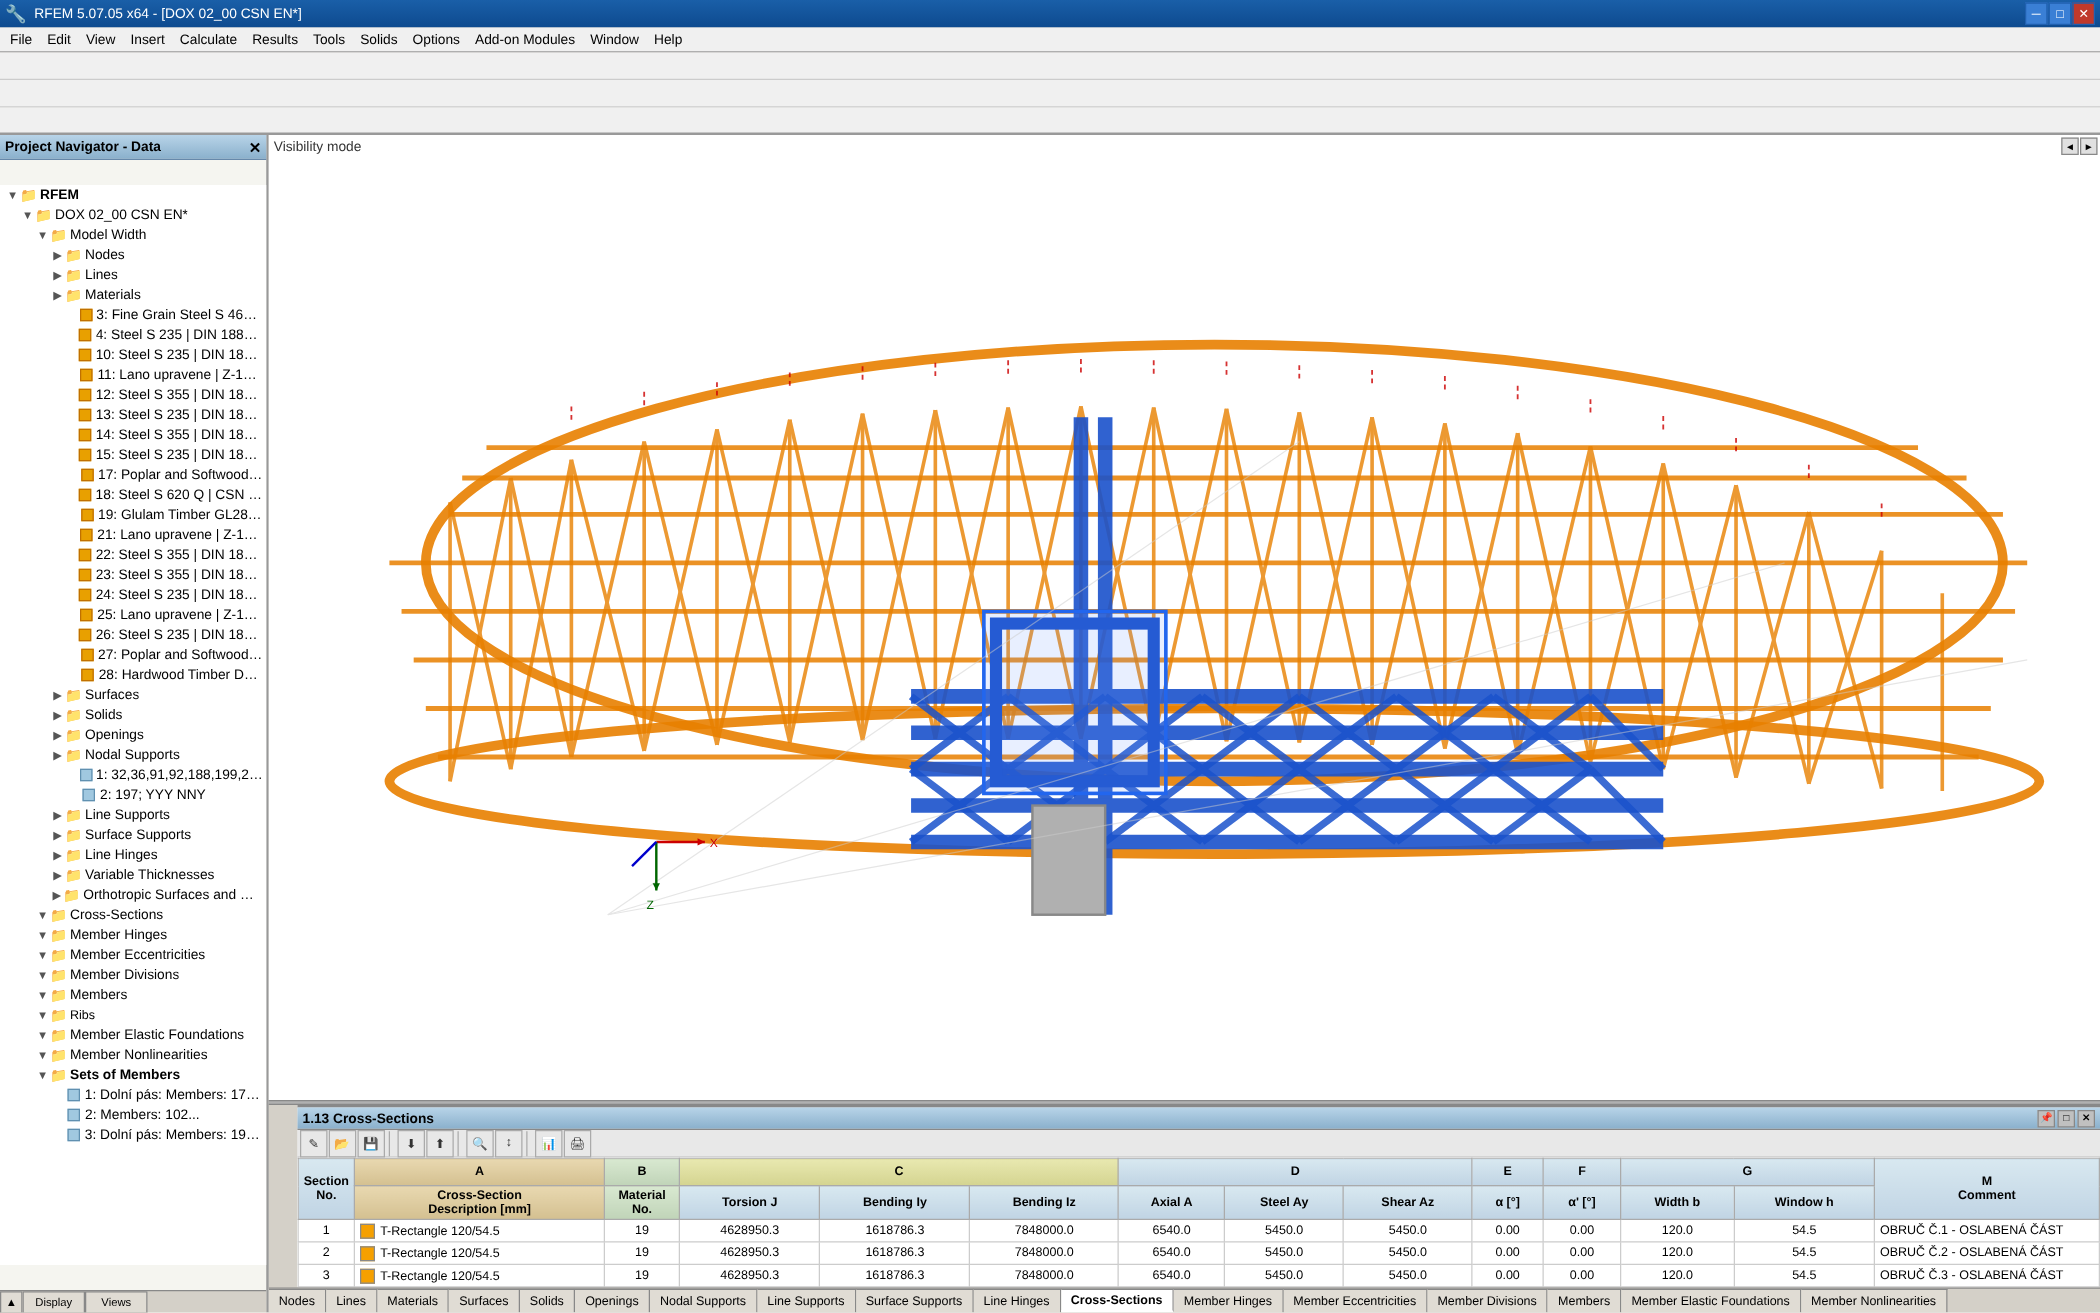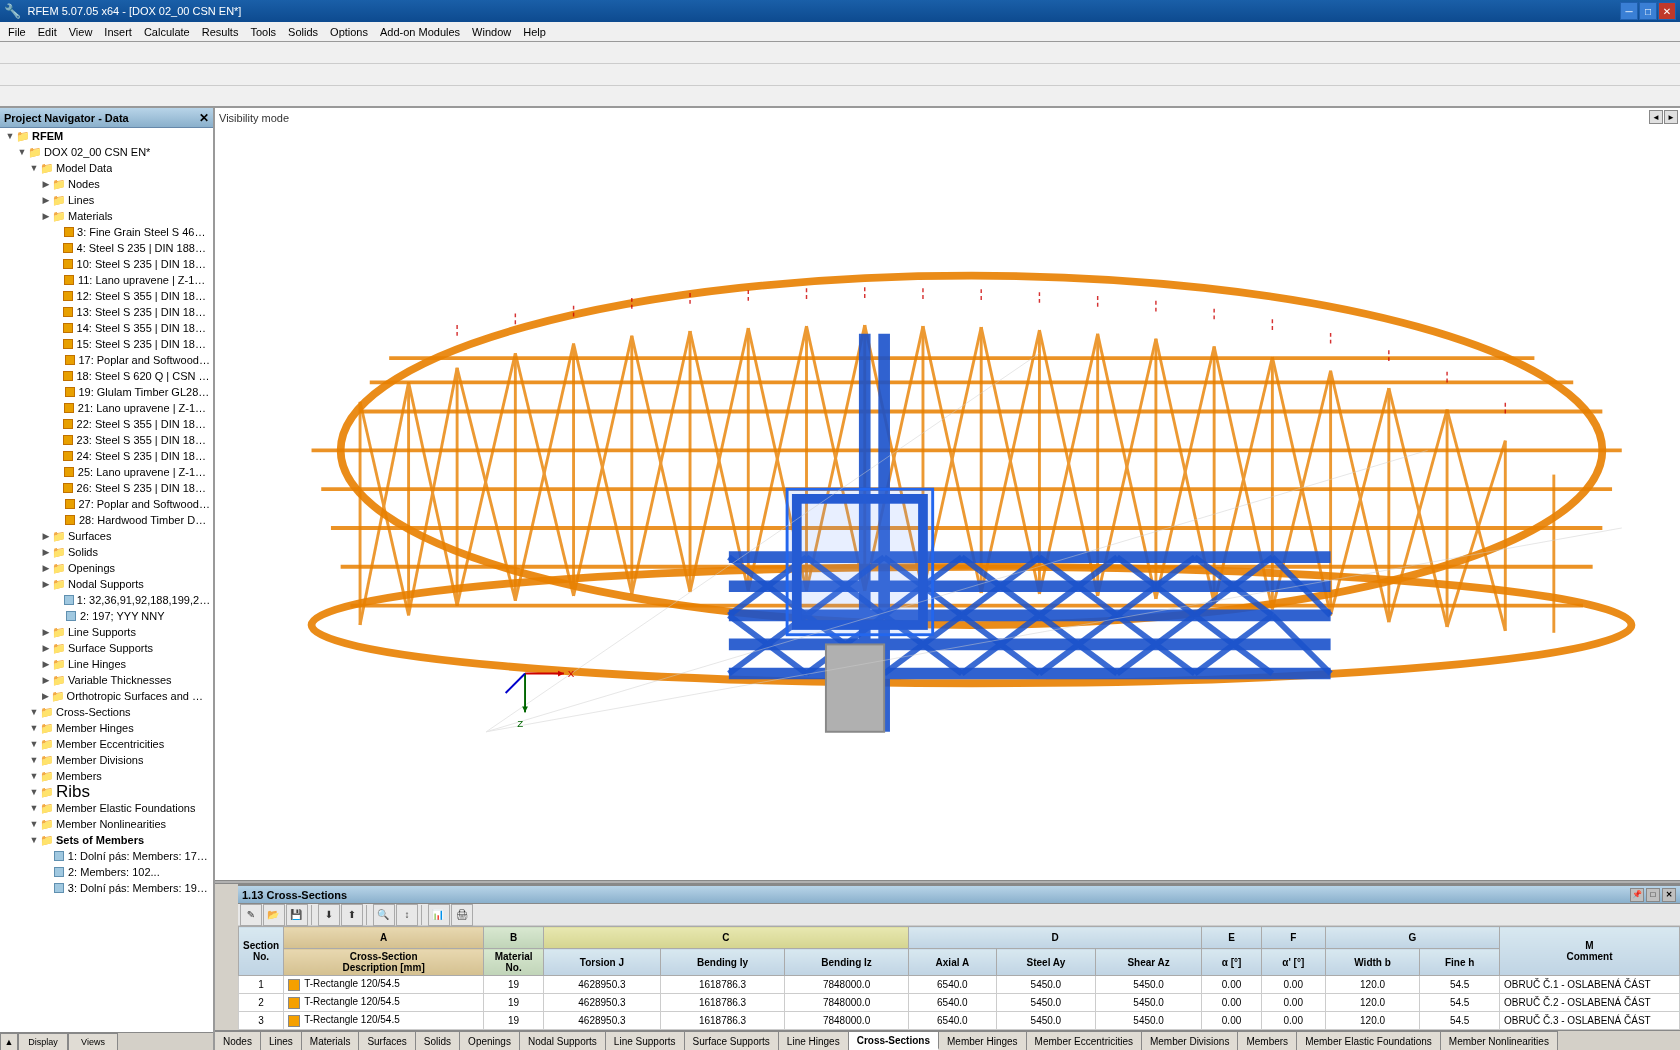--- a/index.html
+++ b/index.html
@@ -71,20 +71,21 @@
       height: calc(1050px - 22px - 20px - 24px - 24px - 24px);
     }
 
     
     #left-panel {
       width: 215px;
       background: #f5f5f0;
       border-right: 2px solid #999;
       display: flex;
       flex-direction: column;
+      gap: 20px;
     }
     #panel-header {
       background: linear-gradient(to bottom, #b8d4e8, #8ab0cc);
       border-bottom: 1px solid #6688aa;
       height: 20px;
       display: flex;
       align-items: center;
       padding: 0 4px;
       font-size: 11px;
       font-weight: bold;
@@ -294,21 +295,21 @@
           <span class="tree-icon">
             <span style="color:#f5c000;font-size:11px;">📁</span>
           </span>
           <span style="font-size: 11px; overflow: hidden; text-overflow: ellipsis; white-space: nowrap;">DOX 02_00 CSN EN*</span>
         </div>
         <div class="tree-item" style="padding-left: 28px;">
           <span class="expand-btn">▼</span>
           <span class="tree-icon">
             <span style="color:#f5c000;font-size:11px;">📁</span>
           </span>
-          <span style="font-size: 11px; overflow: hidden; text-overflow: ellipsis; white-space: nowrap;">Model Data</span>
+          <span style="font-size: 11px; overflow: hidden; text-overflow: ellipsis; white-space: nowrap;">Model Width</span>
         </div>
         <div class="tree-item" style="padding-left: 40px;">
           <span class="expand-btn">▶</span>
           <span class="tree-icon">
             <span style="color:#f5c000;font-size:11px;">📁</span>
           </span>
           <span style="font-size: 11px; overflow: hidden; text-overflow: ellipsis; white-space: nowrap;">Nodes</span>
         </div>
         <div class="tree-item" style="padding-left: 40px;">
           <span class="expand-btn">▶</span>
@@ -567,21 +568,21 @@
           <span class="tree-icon">
             <span style="color:#f5c000;font-size:11px;">📁</span>
           </span>
           <span style="font-size: 11px; overflow: hidden; text-overflow: ellipsis; white-space: nowrap;">Members</span>
         </div>
         <div class="tree-item" style="padding-left: 28px;">
           <span class="expand-btn">▼</span>
           <span class="tree-icon">
             <span style="color:#f5c000;font-size:11px;">📁</span>
           </span>
-          <span style="font-size: 17px; overflow: hidden; text-overflow: ellipsis; white-space: nowrap;">Ribs</span>
+          <span style="font-size: 10px; overflow: hidden; text-overflow: ellipsis; white-space: nowrap;">Ribs</span>
         </div>
         <div class="tree-item" style="padding-left: 28px;">
           <span class="expand-btn">▼</span>
           <span class="tree-icon">
             <span style="color:#f5c000;font-size:11px;">📁</span>
           </span>
           <span style="font-size: 11px; overflow: hidden; text-overflow: ellipsis; white-space: nowrap;">Member Elastic Foundations</span>
         </div>
         <div class="tree-item" style="padding-left: 28px;">
           <span class="expand-btn">▼</span>
@@ -863,21 +864,21 @@
               <th class="col-b">Material<br>No.</th>
               <th>Torsion J</th>
               <th>Bending Iy</th>
               <th>Bending Iz</th>
               <th>Axial A</th>
               <th>Steel Ay</th>
               <th>Shear Az</th>
               <th>α [°]</th>
               <th>α' [°]</th>
               <th>Width b</th>
-              <th>Fine h</th>
+              <th>Window h</th>
             </tr>
           </thead>
           <tbody id="cs-tbody">
           <tr>
                 <td class="">1</td>
                 <td class="left"><span style="display:inline-block;width:12px;height:12px;background:#f5a000;border:1px solid #888;margin-right:4px;vertical-align:middle;"></span>T-Rectangle 120/54.5</td>
                 <td class="">19</td>
                 <td class="">4628950.3</td>
                 <td class="">1618786.3</td>
                 <td class="">7848000.0</td>

